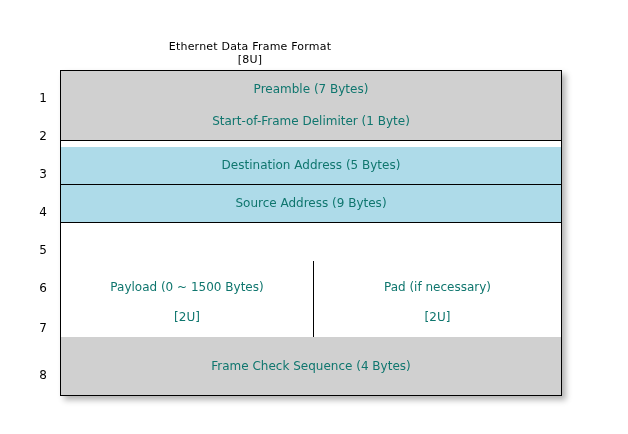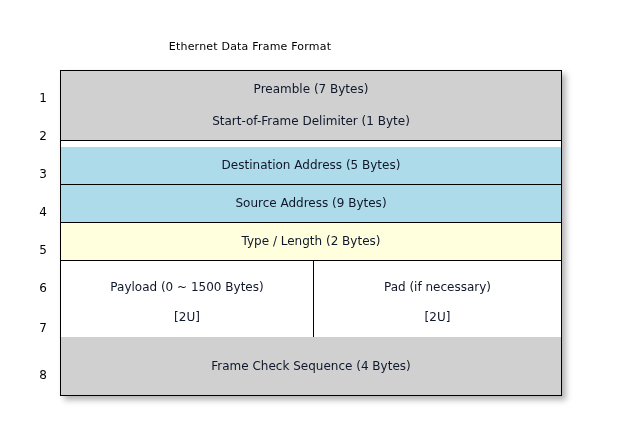--- a/index.html
+++ b/index.html
@@ -87,21 +87,21 @@
     justify-content: center;
   }
   .frame-row.last {
     border-bottom: none;
   }
 
   .cell-label {
     font-size: 12px;
     line-height: 15px;
     text-align: center;
-    color: #0f172a;
+    color: #0f766e;
     white-space: pre-line;
   }
 
   
   .split-row {
     display: flex;
     align-items: stretch;
   }
   .split-cell {
     display: flex;
@@ -120,20 +120,21 @@
     display: block;
   }
 </style>
 </head>
 <body>
 
 <div id="diagram-root">
 
   <div class="title-block">
     <span class="title-main">Ethernet Data Frame Format</span>
+    <span class="title-sub">[8U]</span>
   </div>
 
   <div class="gutter">
     <span class="gutter-num" style="top:22px;">1</span>
     <span class="gutter-num" style="top:60px;">2</span>
     <span class="gutter-num" style="top:98px;">3</span>
     <span class="gutter-num" style="top:136px;">4</span>
     <span class="gutter-num" style="top:174px;">5</span>
     <span class="gutter-num" style="top:212px;">6</span>
     <span class="gutter-num" style="top:252px;">7</span>
@@ -151,23 +152,20 @@
     </div>
 
     <div class="frame-row" style="top:76px;  height:38px; background:#aedbe9;">
       <span class="cell-label">Destination Address (5 Bytes)</span>
     </div>
 
     <div class="frame-row" style="top:114px; height:38px; background:#aedbe9;">
       <span class="cell-label">Source Address (9 Bytes)</span>
     </div>
 
-    <div class="frame-row" style="top:152px; height:38px; background:#ffffdd;">
-      <span class="cell-label">Type / Length (2 Bytes)</span>
-    </div>
 
     <div class="frame-row split-row" style="top:190px; height:84px; background:#ffffff;">
       <div class="split-cell left">
         <span class="cell-label">
           <span class="sub-line">Payload (0 ~ 1500 Bytes)</span>
           <span class="sub-line">[2U]</span>
         </span>
       </div>
       <div class="split-cell right">
         <span class="cell-label">

